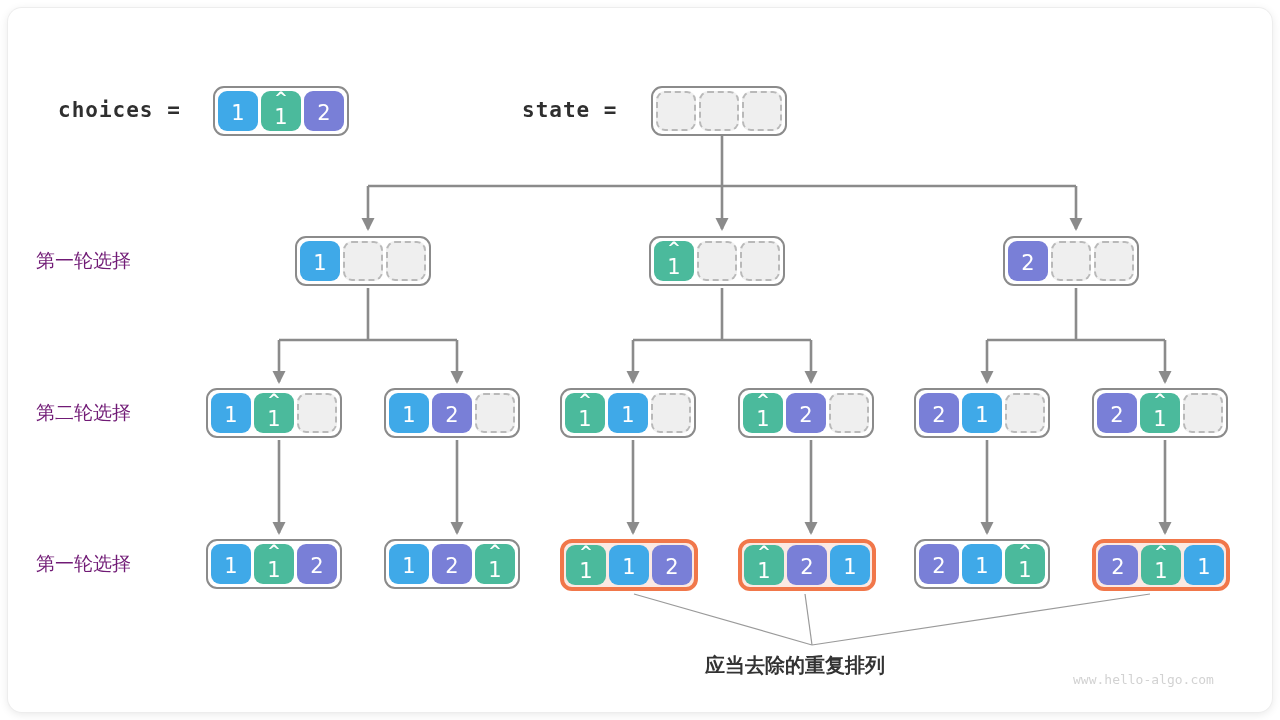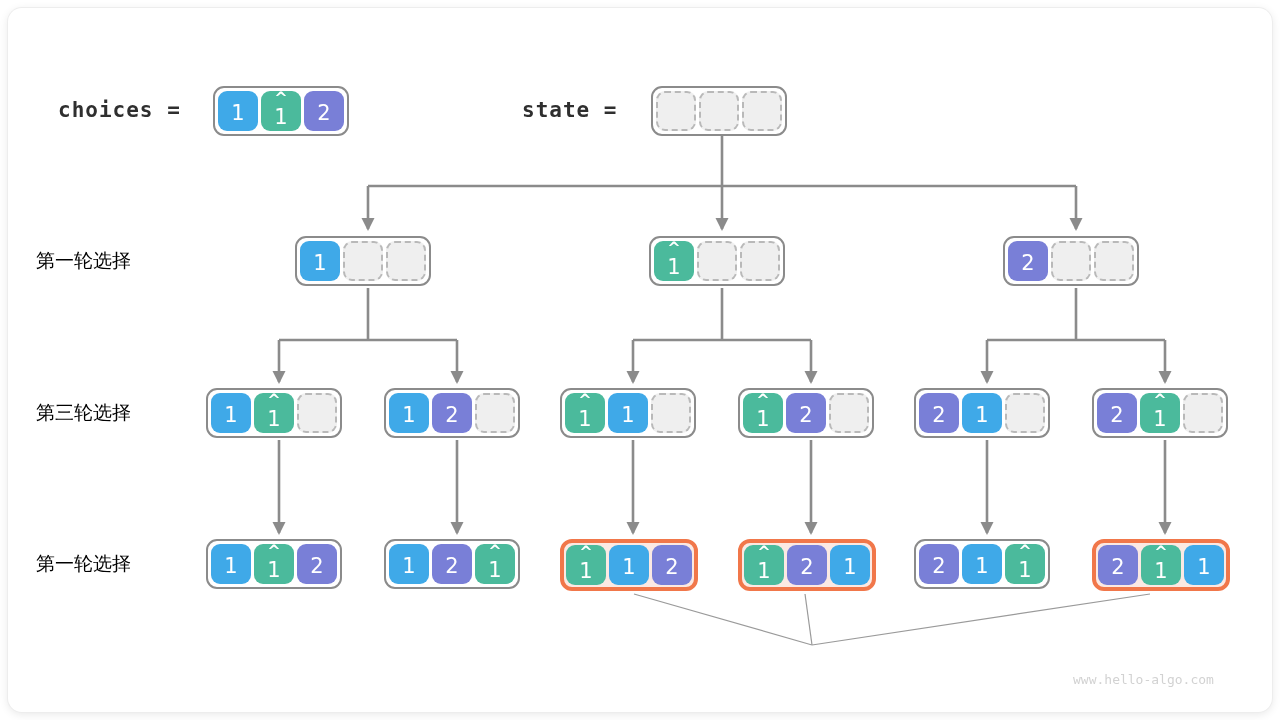--- a/index.html
+++ b/index.html
@@ -53,21 +53,21 @@
     color: #2f2f2f;
     letter-spacing: 1px;
     white-space: nowrap;
   }
 
   
   .row-label {
     position: absolute;
     font-family: "DejaVu Sans", "Liberation Sans", sans-serif;
     font-size: 19px;
-    color: #000000;
+    color: #701a75;
     white-space: nowrap;
   }
 
   
   .array {
     position: absolute;
     display: flex;
     align-items: center;
     box-sizing: border-box;
     border: 2.5px solid #8b8b8b;
@@ -211,21 +211,21 @@
         </div>
         <div class="cell empty" style="width: 40px; height: 40px;">
           <span class="num"></span>
         </div>
         <div class="cell empty" style="width: 40px; height: 40px;">
           <span class="num"></span>
         </div>
       </div>
 
     <div class="row-label" style="left:36px; top:248px;">第一轮选择</div>
-    <div class="row-label" style="left:36px; top:400px;">第三轮选择</div>
+    <div class="row-label" style="left:36px; top:400px;">第二轮选择</div>
     <div class="row-label" style="left:36px; top:551px;">第一轮选择</div>
 
     <div class="array" style="left:295px; top:236px;">
         <div class="cell blue" style="width: 40px; height: 40px;">
           <span class="num">1</span>
         </div>
         <div class="cell empty" style="width: 40px; height: 40px;">
           <span class="num"></span>
         </div>
         <div class="cell empty" style="width: 40px; height: 40px;">
@@ -393,16 +393,17 @@
         </div>
         <div class="cell green hatted" style="width: 40px; height: 40px;">
           <span class="hat">^</span>
           <span class="num">1</span>
         </div>
         <div class="cell blue" style="width: 40px; height: 40px;">
           <span class="num">1</span>
         </div>
       </div>
 
+    <div id="caption" style="left:795px; top:652px; transform:translateX(-50%);">应当去除的重复排列</div>
 
     <div id="watermark" style="left:1073px; top:672px;text-align:center;">www.hello-algo.com</div>
   </div>
 </div>
 
 </body></html>

